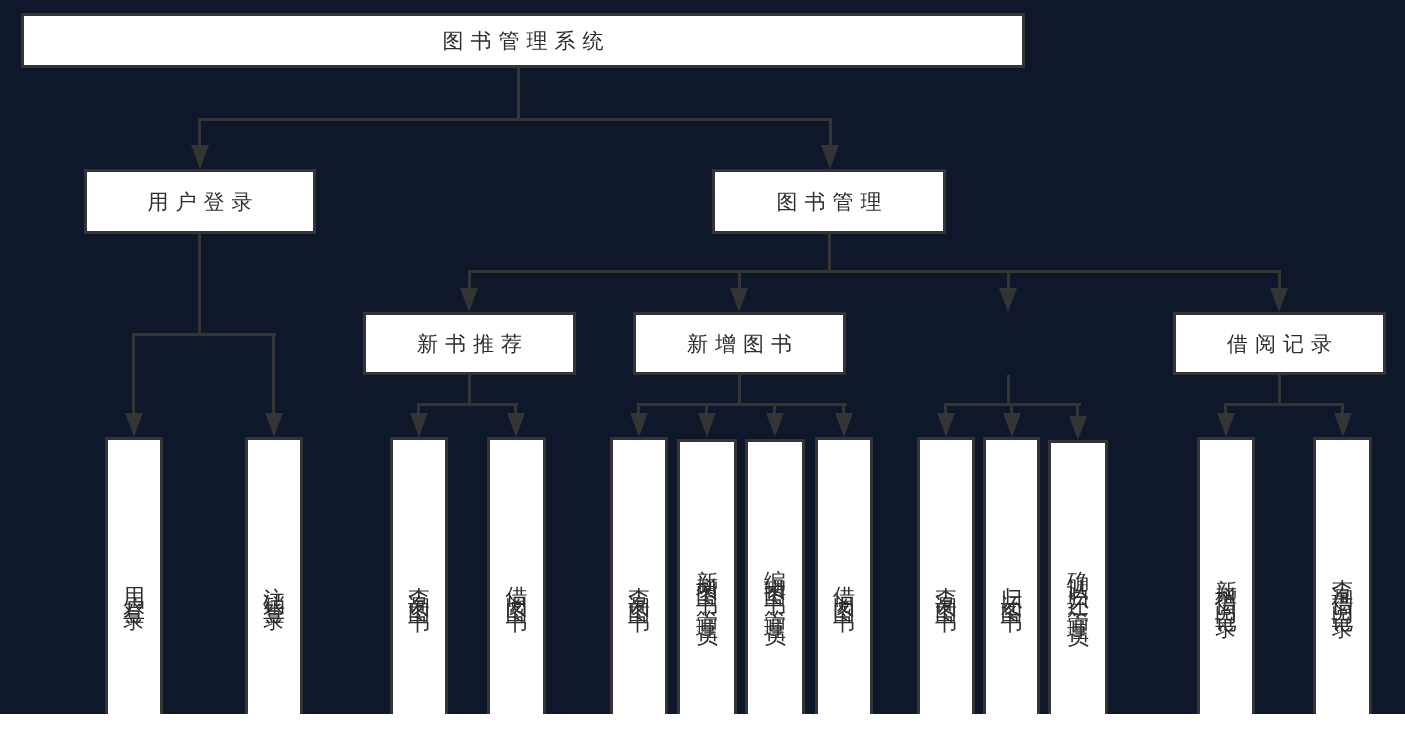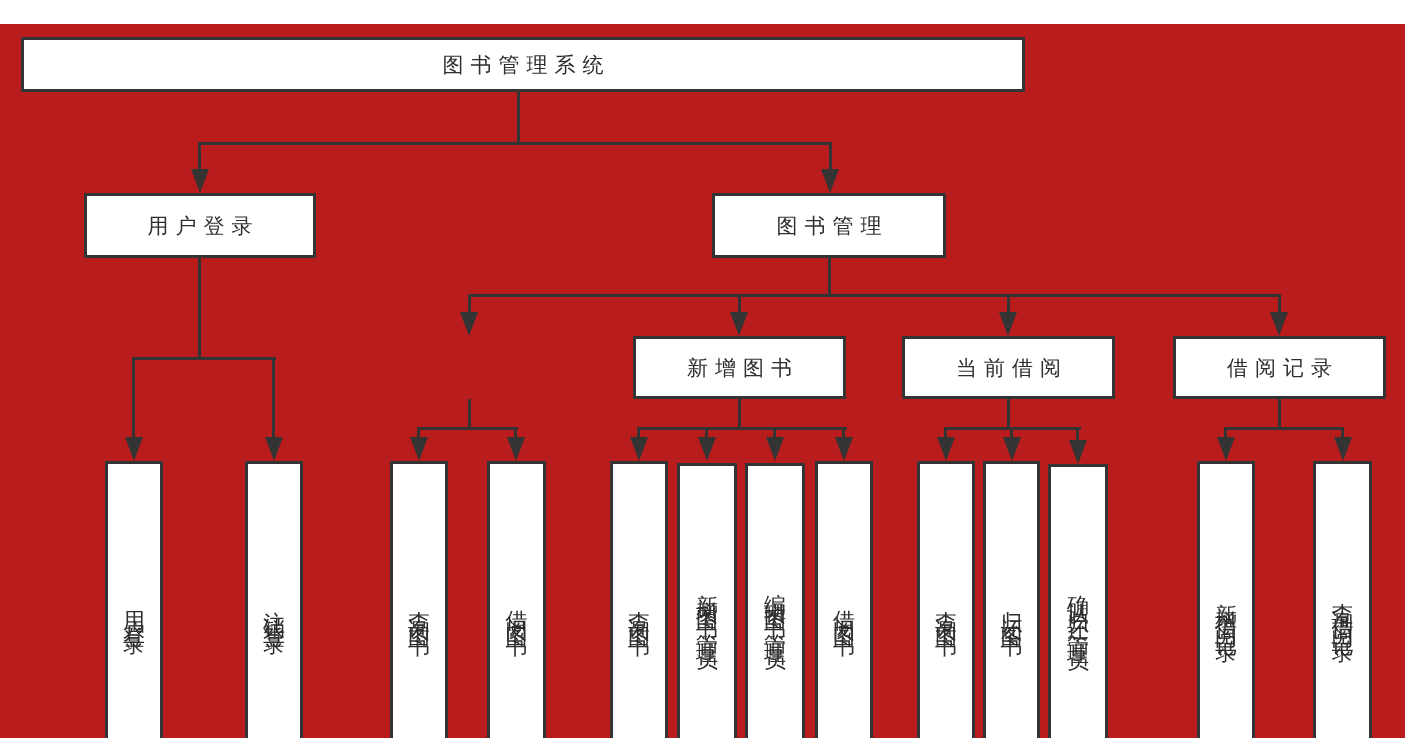--- a/index.html
+++ b/index.html
@@ -1,23 +1,22 @@
 <!DOCTYPE html>
 <html><head>
 <meta charset="utf-8">
 <style>
   html, body { margin: 0; padding: 0; background: #ffffff; }
   .stage {
     position: relative;
     width: 1405px;
     height: 714px;
-    background: #b91c1c;
+    background: #0f172a;
     font-family: "Liberation Sans", "DejaVu Sans", sans-serif;
     overflow: hidden;
-    margin-top: 24px;
   }
   .node {
     position: absolute;
     box-sizing: border-box;
     border: 3px solid #343434;
     background: #ffffff;
     display: flex;
     align-items: center;
     justify-content: center;
     color: #2e2e2e;
@@ -91,25 +90,25 @@
   <div class="lh" style="left:468px; top:270px; width:813px;"></div>
   <div class="lv" style="left:468px; top:270px; height:22px;"></div>
   <div class="arrow" style="left:460px; top:288px;"></div>
   <div class="lv" style="left:738px; top:270px; height:22px;"></div>
   <div class="arrow" style="left:730px; top:288px;"></div>
   <div class="lv" style="left:1007px; top:270px; height:22px;"></div>
   <div class="arrow" style="left:999px; top:288px;"></div>
   <div class="lv" style="left:1278px; top:270px; height:22px;"></div>
   <div class="arrow" style="left:1270px; top:288px;"></div>
 
+  <div class="node" style="left:363px; top:312px; width:213px; height:63px;">
+    <span class="h-label">新书推荐</span>
+  </div>
   <div class="node" style="left:633px; top:312px; width:213px; height:63px;">
     <span class="h-label">新增图书</span>
-  </div>
-  <div class="node" style="left:902px; top:312px; width:213px; height:63px;">
-    <span class="h-label">当前借阅</span>
   </div>
   <div class="node" style="left:1173px; top:312px; width:213px; height:63px;">
     <span class="h-label">借阅记录</span>
   </div>
 
   <div class="lv" style="left:468px; top:375px; height:31px;"></div>
   <div class="lh" style="left:417px; top:403px; width:101px;"></div>
   <div class="lv" style="left:417px; top:403px; height:15px;"></div>
   <div class="arrow" style="left:410px; top:413px;"></div>
   <div class="lv" style="left:514px; top:403px; height:15px;"></div>

